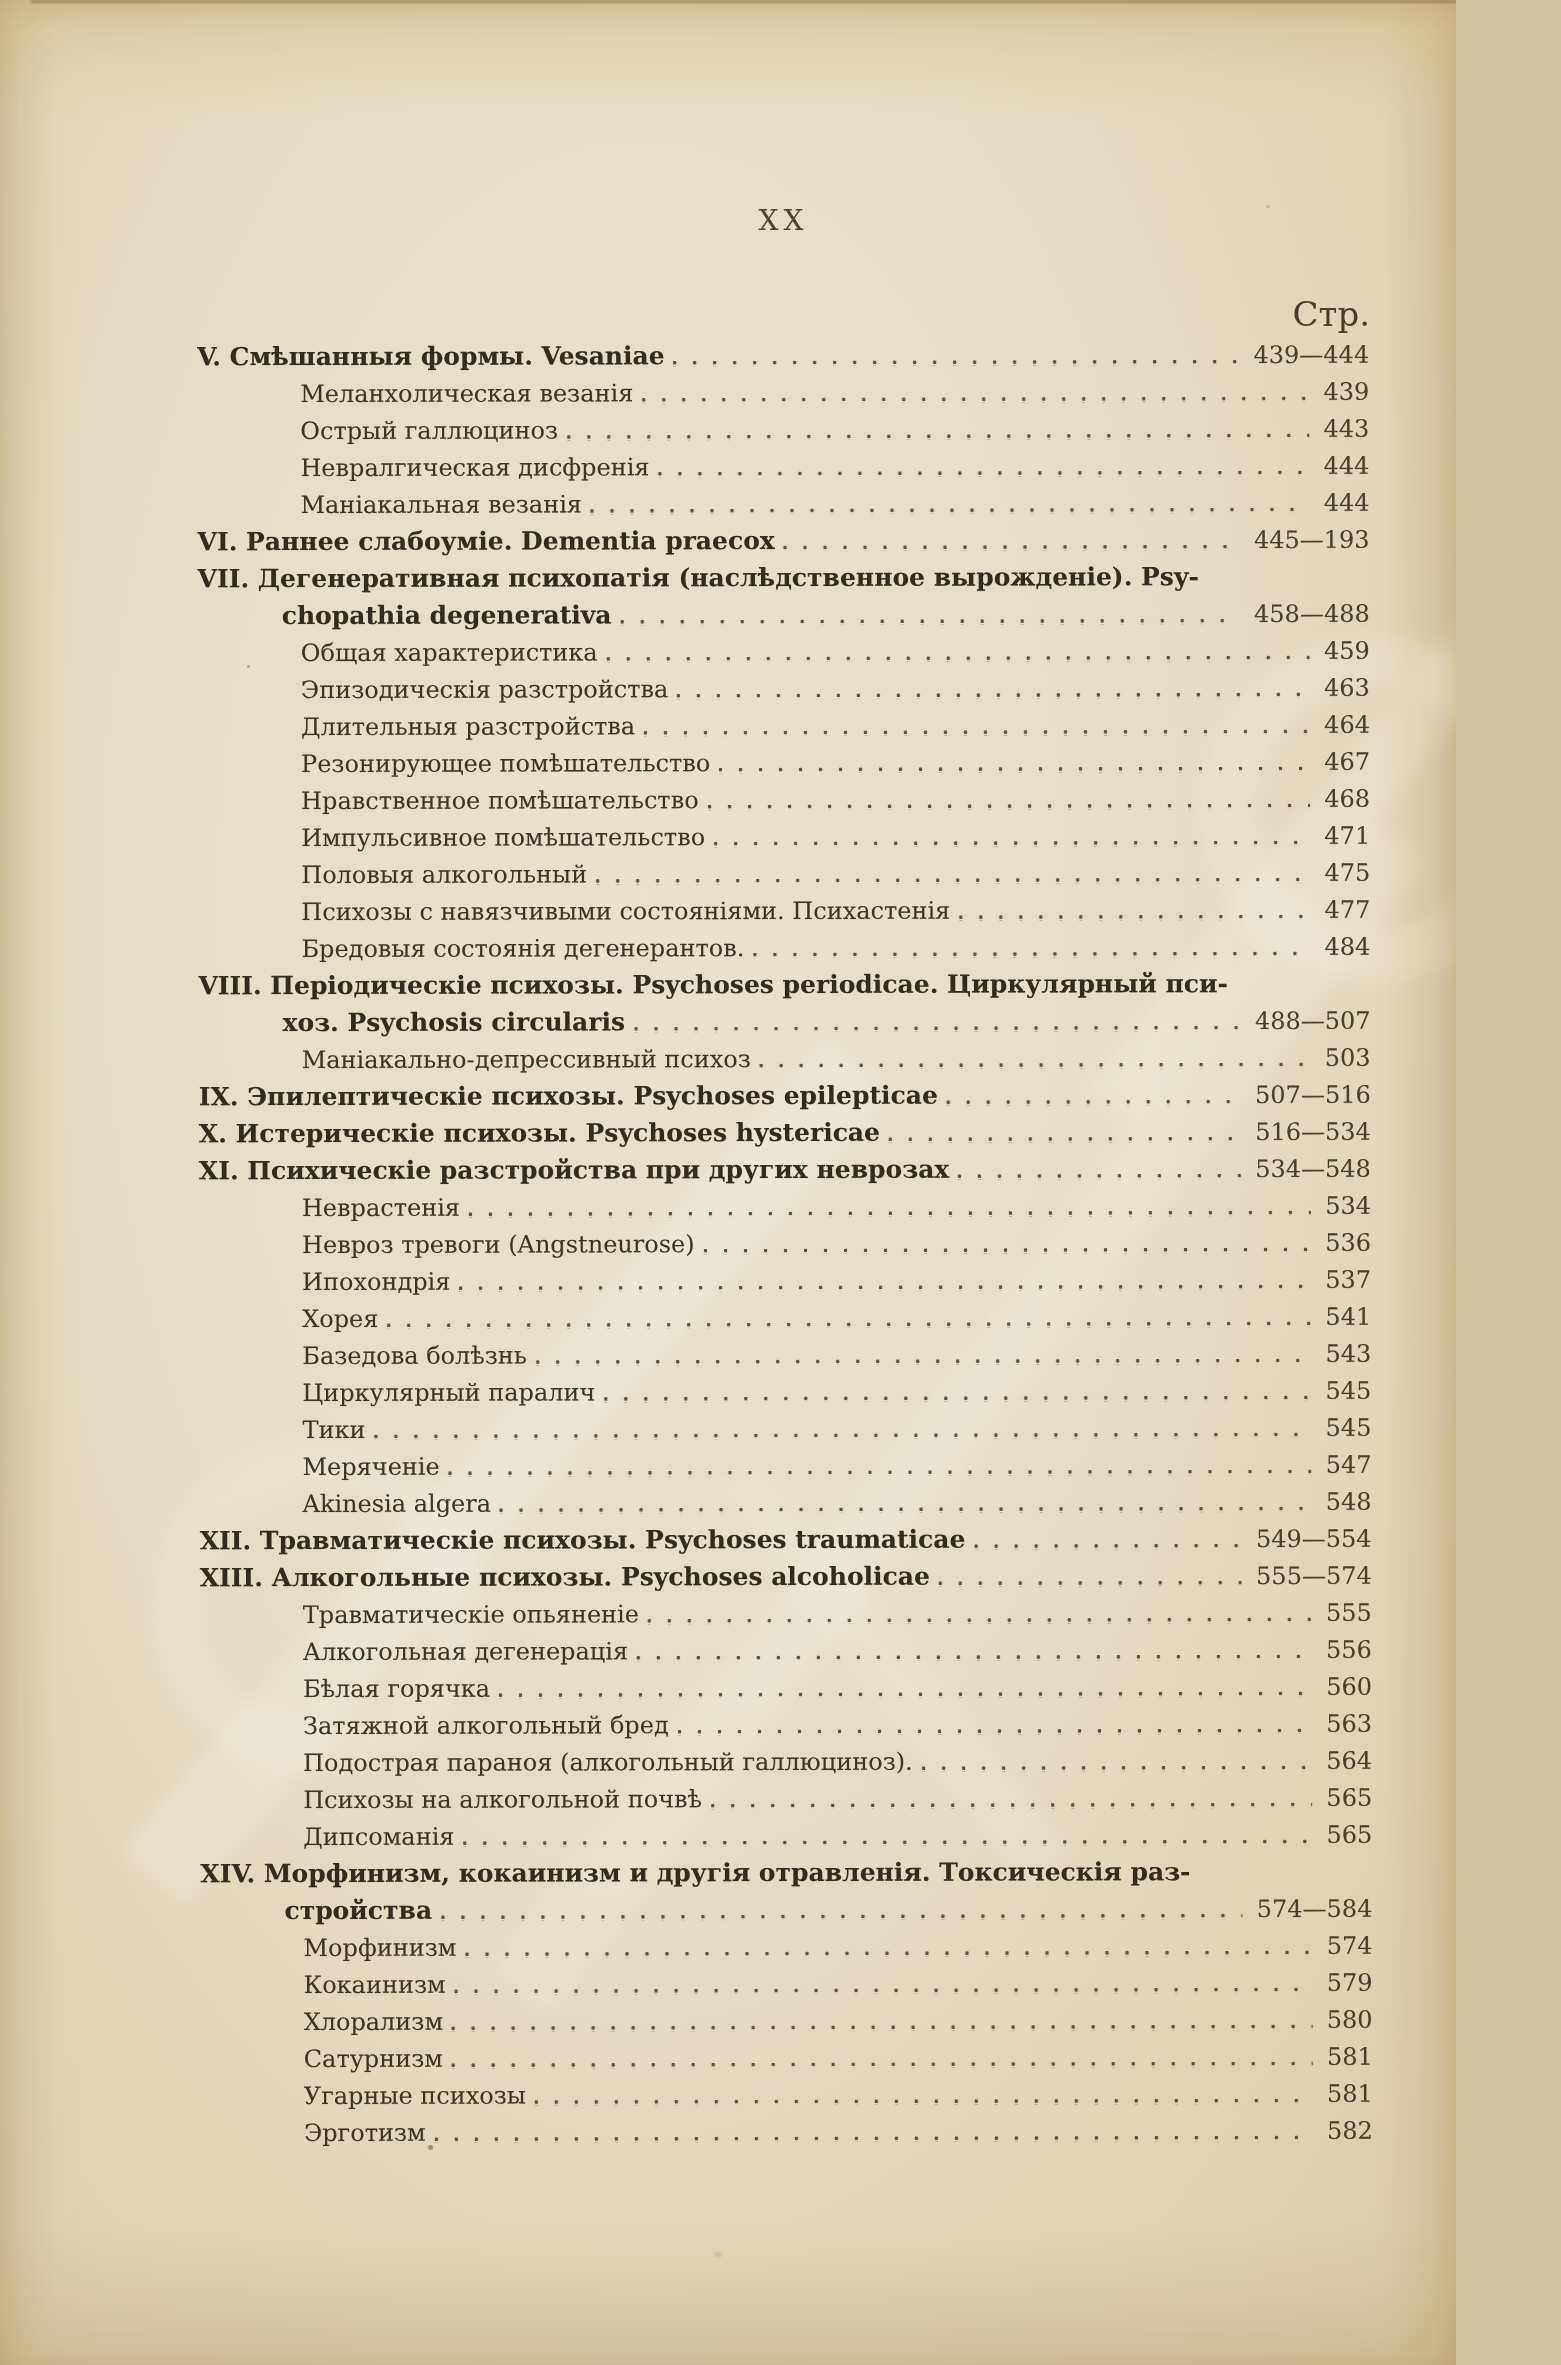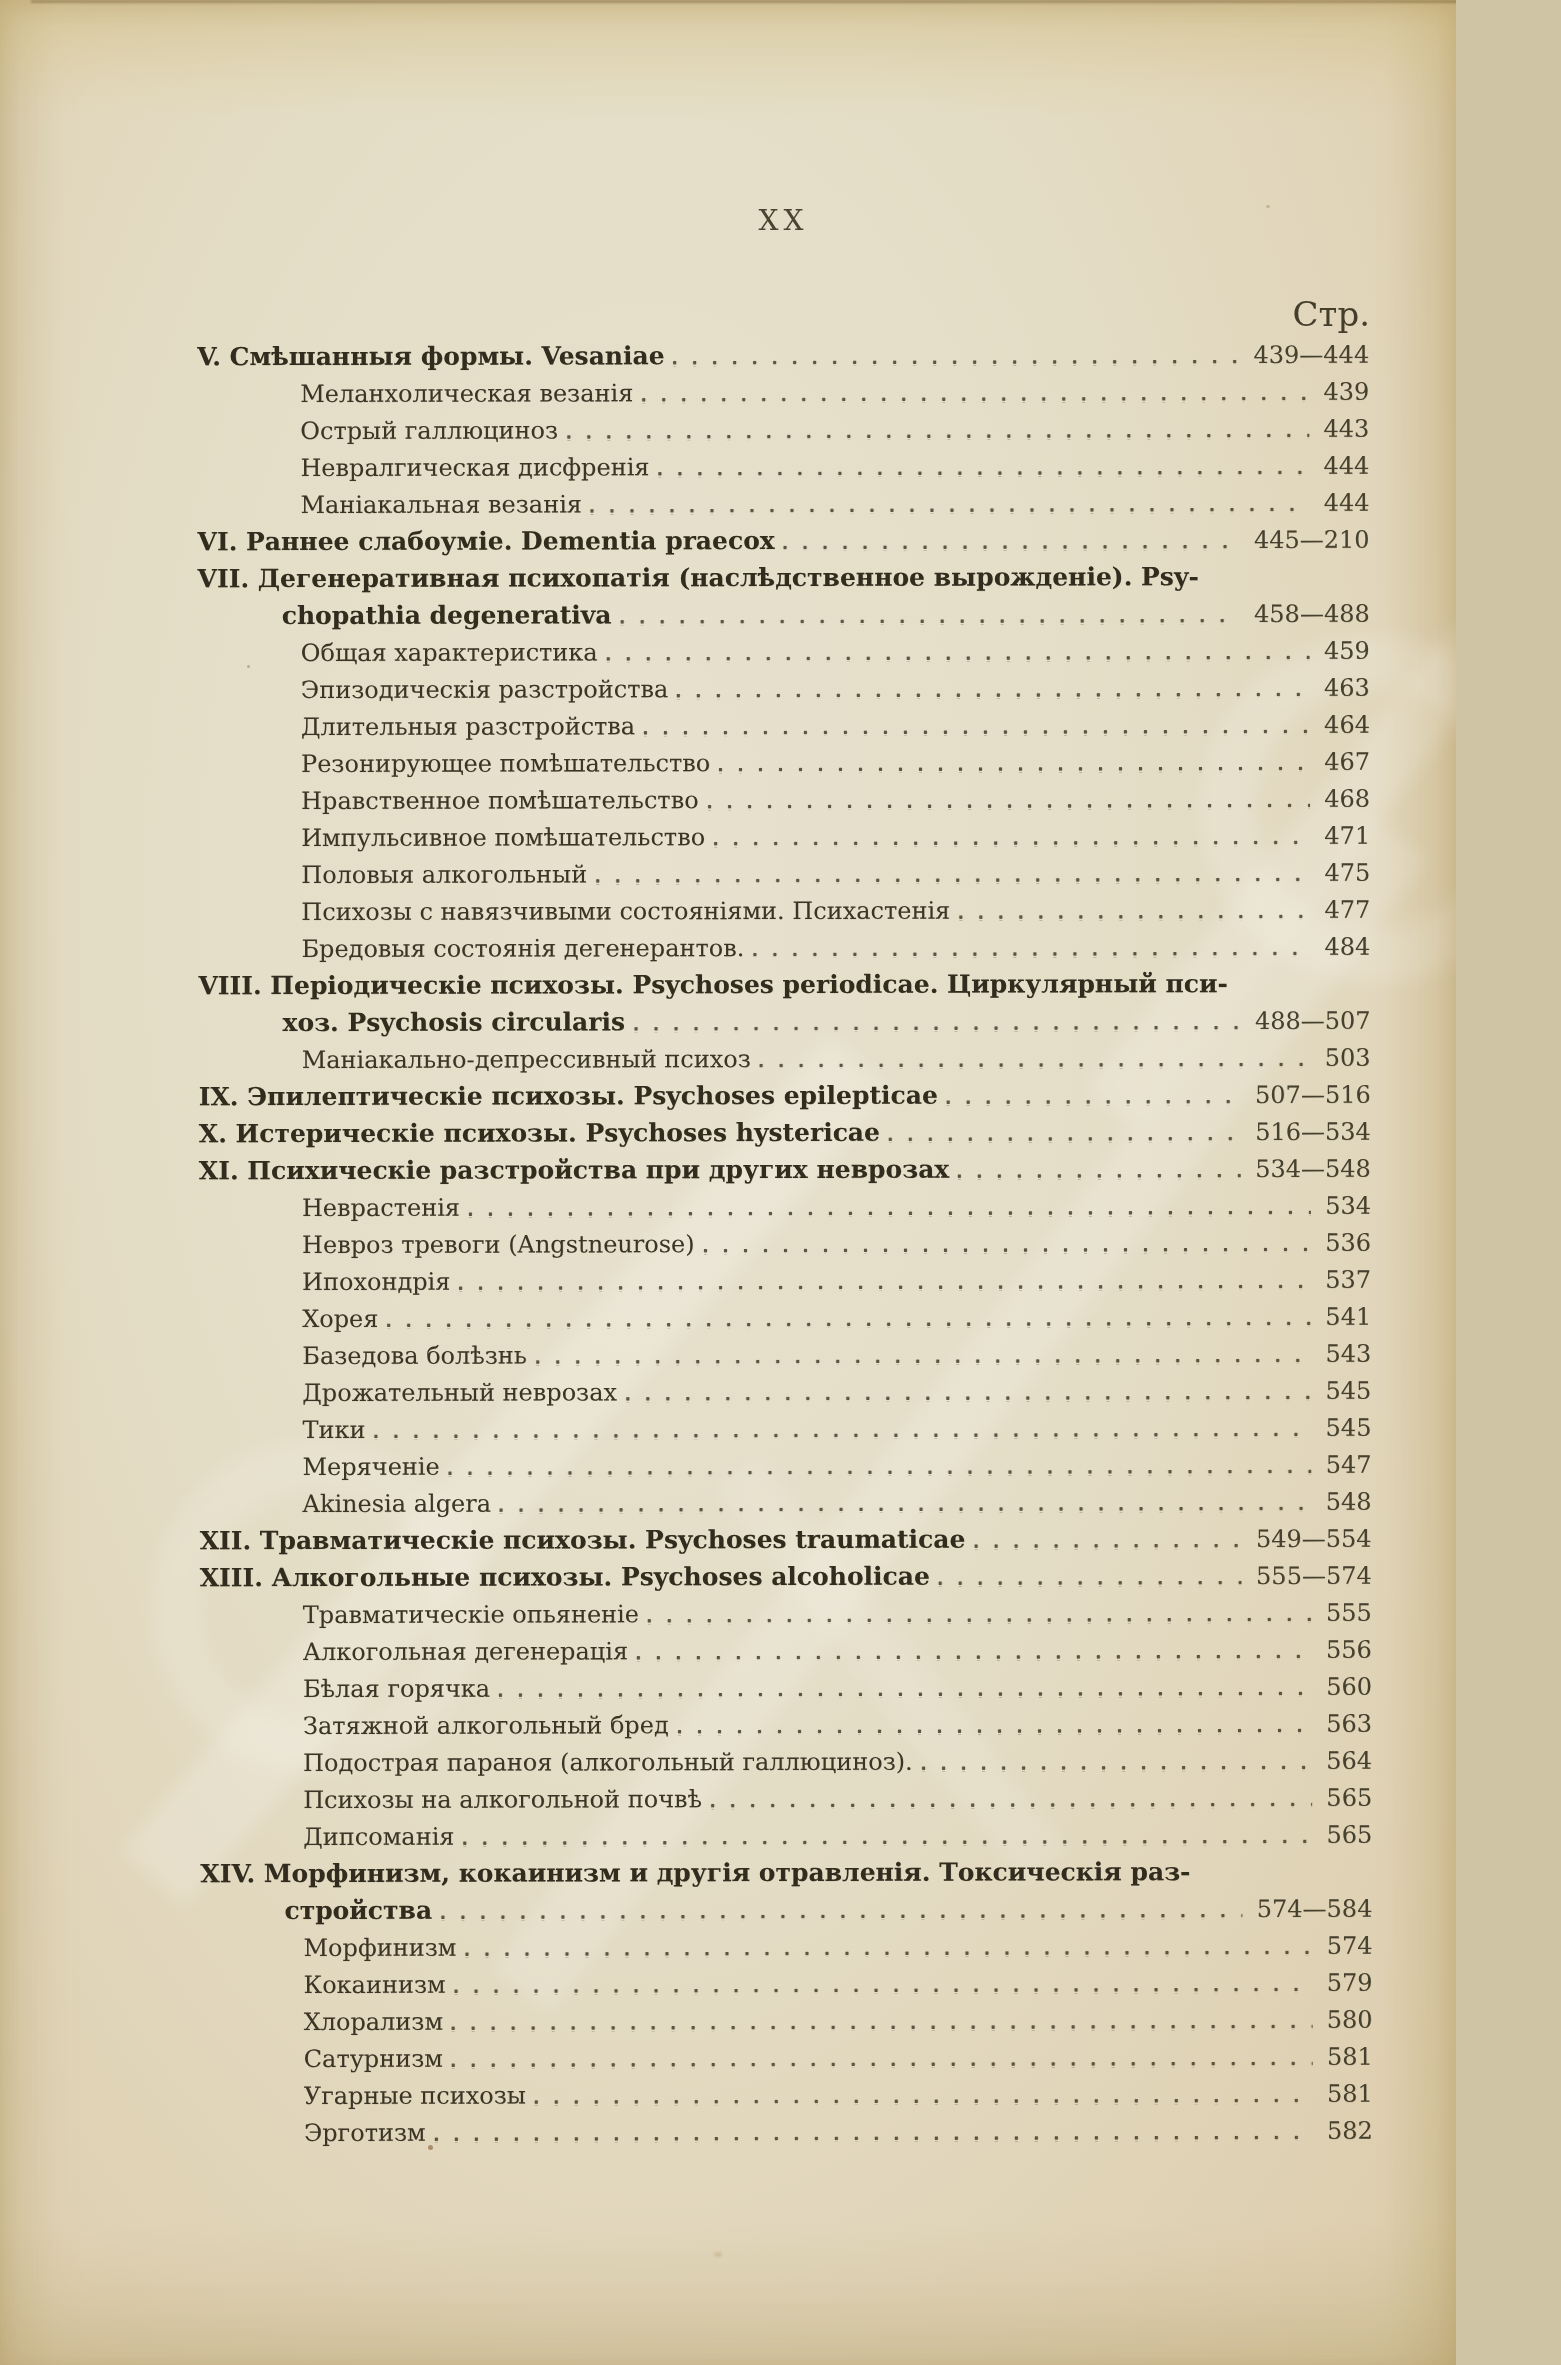--- a/index.html
+++ b/index.html
@@ -121,21 +121,21 @@
         <span class="pagenum">444</span>
       </div>
       <div class="row sub">
         <span class="label">Маніакальная везанія</span>
         <span class="leader"></span>
         <span class="pagenum">444</span>
       </div>
       <div class="row chapter">
         <span class="label">VI. Раннее слабоуміе. Dementia praecox</span>
         <span class="leader"></span>
-        <span class="pagenum">445—210</span>
+        <span class="pagenum">445—193</span>
       </div>
       <div class="row chapter">
         <span class="label">VII. Дегенеративная психопатія (наслѣдственное вырожденіе). Psy-</span>
       </div>
       <div class="row chapter-cont">
         <span class="label">chopathia degenerativa</span>
         <span class="leader"></span>
         <span class="pagenum">458—488</span>
       </div>
       <div class="row sub">
@@ -230,21 +230,21 @@
         <span class="label">Хорея</span>
         <span class="leader"></span>
         <span class="pagenum">541</span>
       </div>
       <div class="row sub">
         <span class="label">Базедова болѣзнь</span>
         <span class="leader"></span>
         <span class="pagenum">543</span>
       </div>
       <div class="row sub">
-        <span class="label">Дрожательный неврозах</span>
+        <span class="label">Циркулярный паралич</span>
         <span class="leader"></span>
         <span class="pagenum">545</span>
       </div>
       <div class="row sub">
         <span class="label">Тики</span>
         <span class="leader"></span>
         <span class="pagenum">545</span>
       </div>
       <div class="row sub">
         <span class="label">Меряченіе</span>

